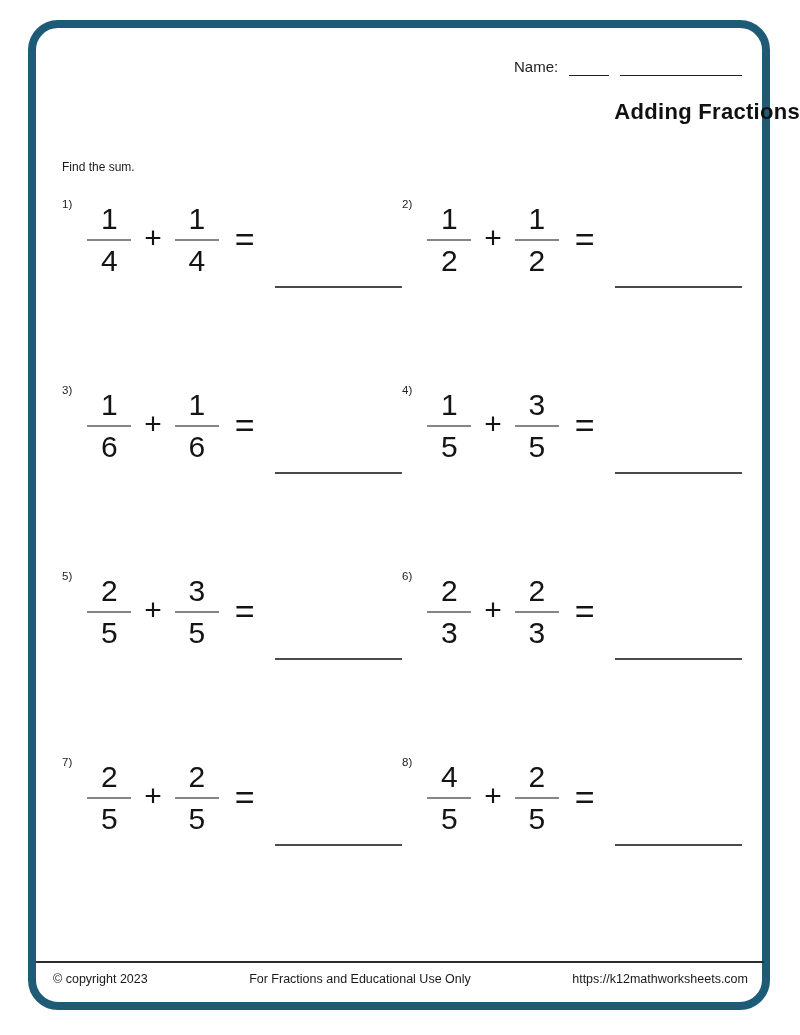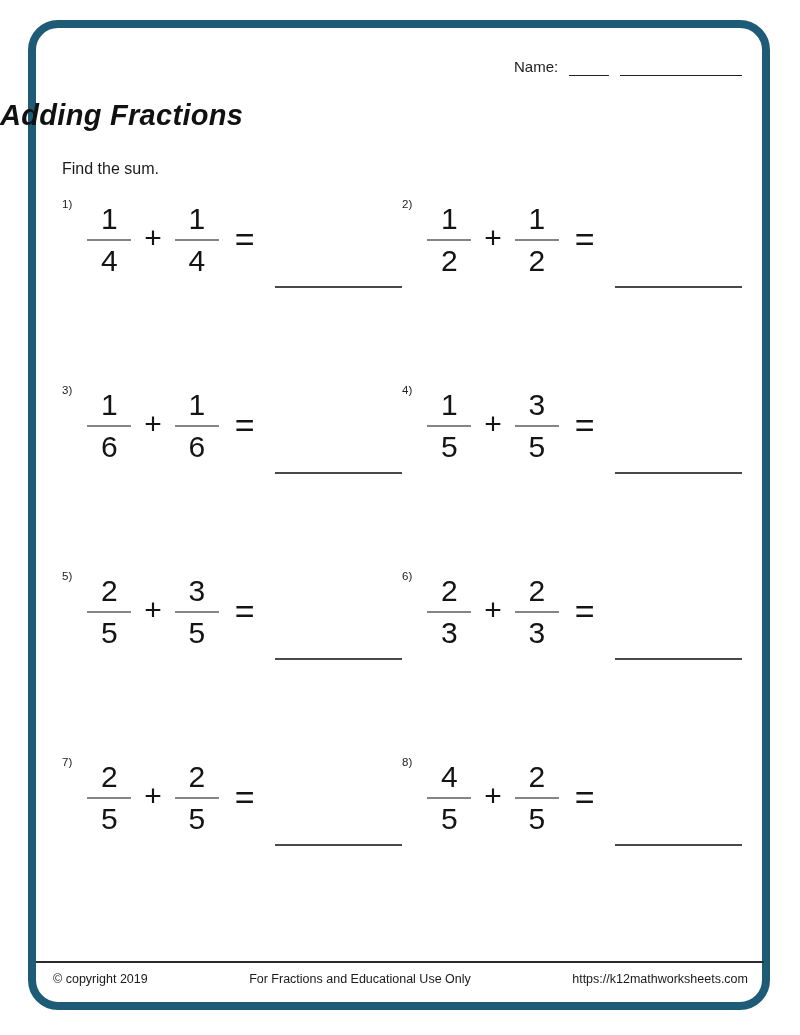--- a/index.html
+++ b/index.html
@@ -16,24 +16,24 @@
   }
   .name-row {
     position:absolute; top:58px; left:514px;
     display:flex; align-items:flex-end; gap:11px; font-size:15px; color:#222;
   }
   .name-label { padding-bottom:1px; }
   .name-line-short { width:40px; height:15px; border-bottom:1.5px solid #222; }
   .name-line-long  { width:122px; height:15px; border-bottom:1.5px solid #222; }
   .title {
     position:absolute; top:99px; left:0; width:100%;
-    text-align:left; font-size:29px; font-weight:700; letter-spacing:0.3px;font-style:italic;
+    text-align:right; font-size:22px; font-weight:700; letter-spacing:0.3px;
   }
   .instruction {
-    position:absolute; top:160px; left:62px; font-size:16px; color:#1a1a1a;
+    position:absolute; top:160px; left:62px; font-size:12px; color:#1a1a1a;
   }
   .problems {
     position:absolute; top:198px; left:62px; width:680px;
     display:grid; grid-template-columns:340px 340px; row-gap:102px;
   }
   .problem { display:flex; align-items:center; height:84px; }
   .pnum {
     font-size:11.5px; align-self:flex-start; margin-right:15px; margin-top:0;
     color:#222;
   }
@@ -202,16 +202,16 @@
       <span class="fbar"></span>
       <span class="fden">5</span>
     </span>
     <span class="eq">=</span>
     <span class="answer-blank"></span>
   </div>
 
 </div>
 
 <div class="footer">
-  <span>© copyright 2019</span>
+  <span>© copyright 2023</span>
   <span>For Fractions and Educational Use Only</span>
   <span>https://k12mathworksheets.com</span>
 </div>
 
 </body></html>

